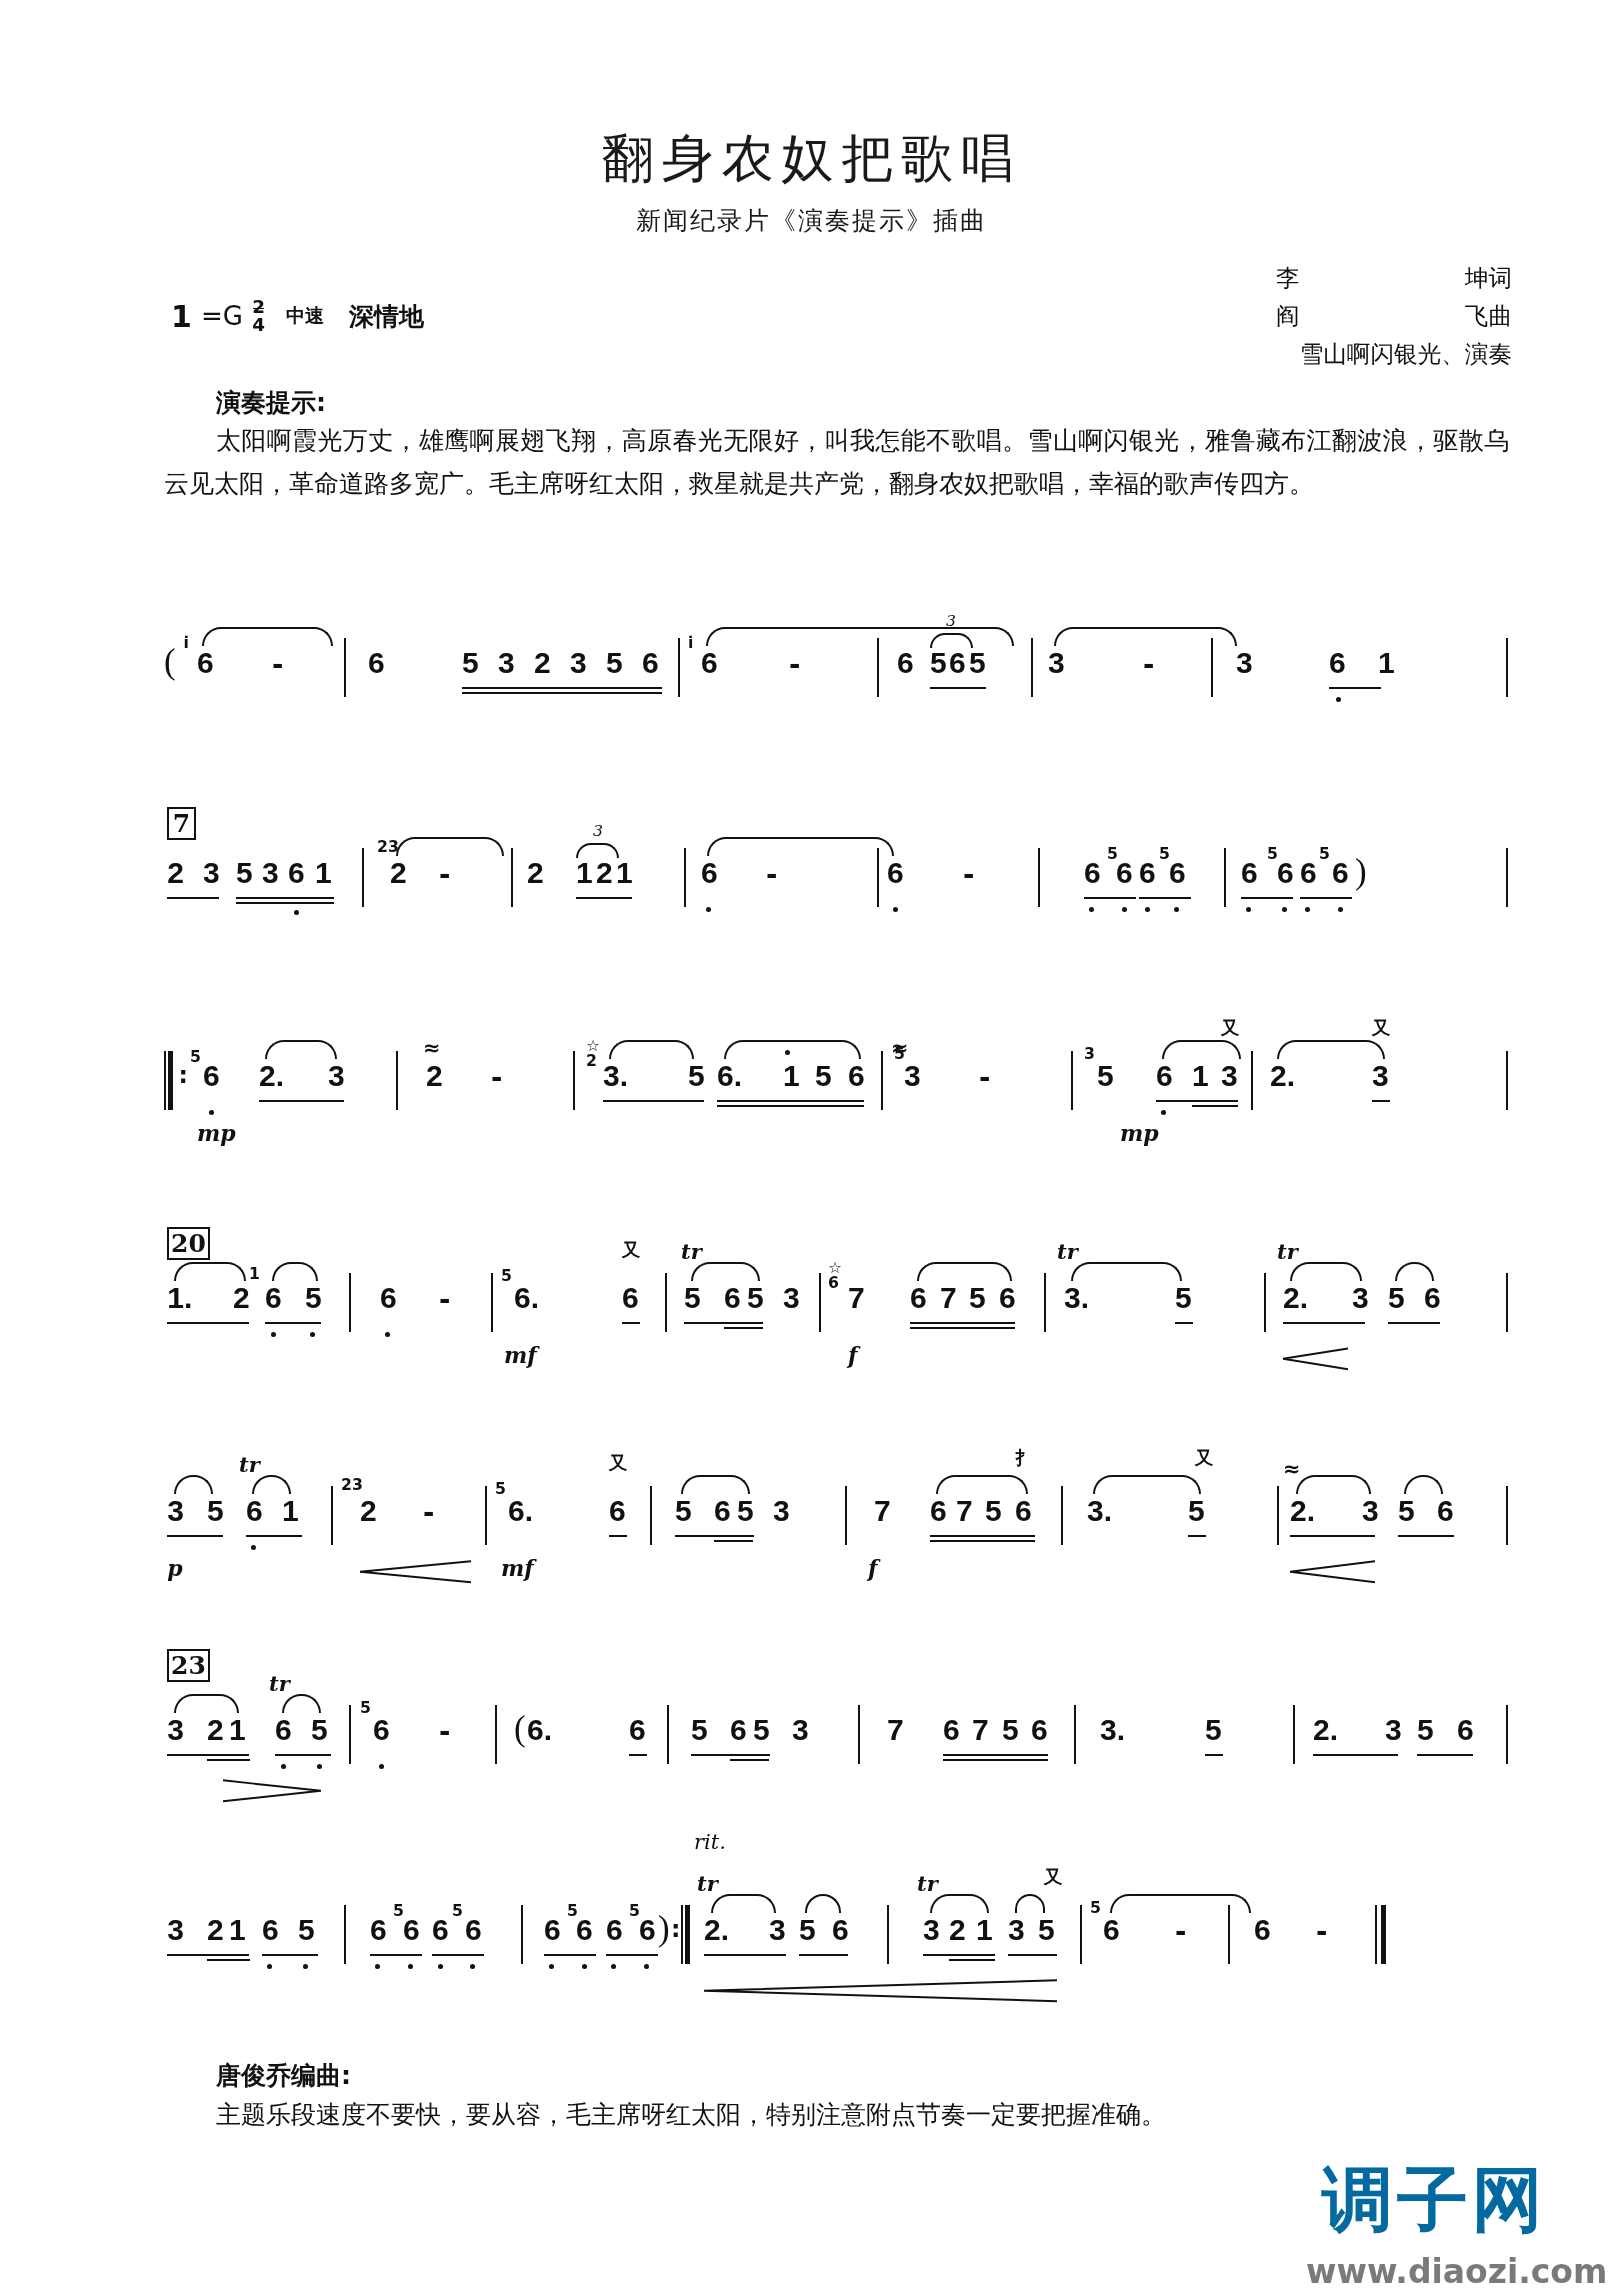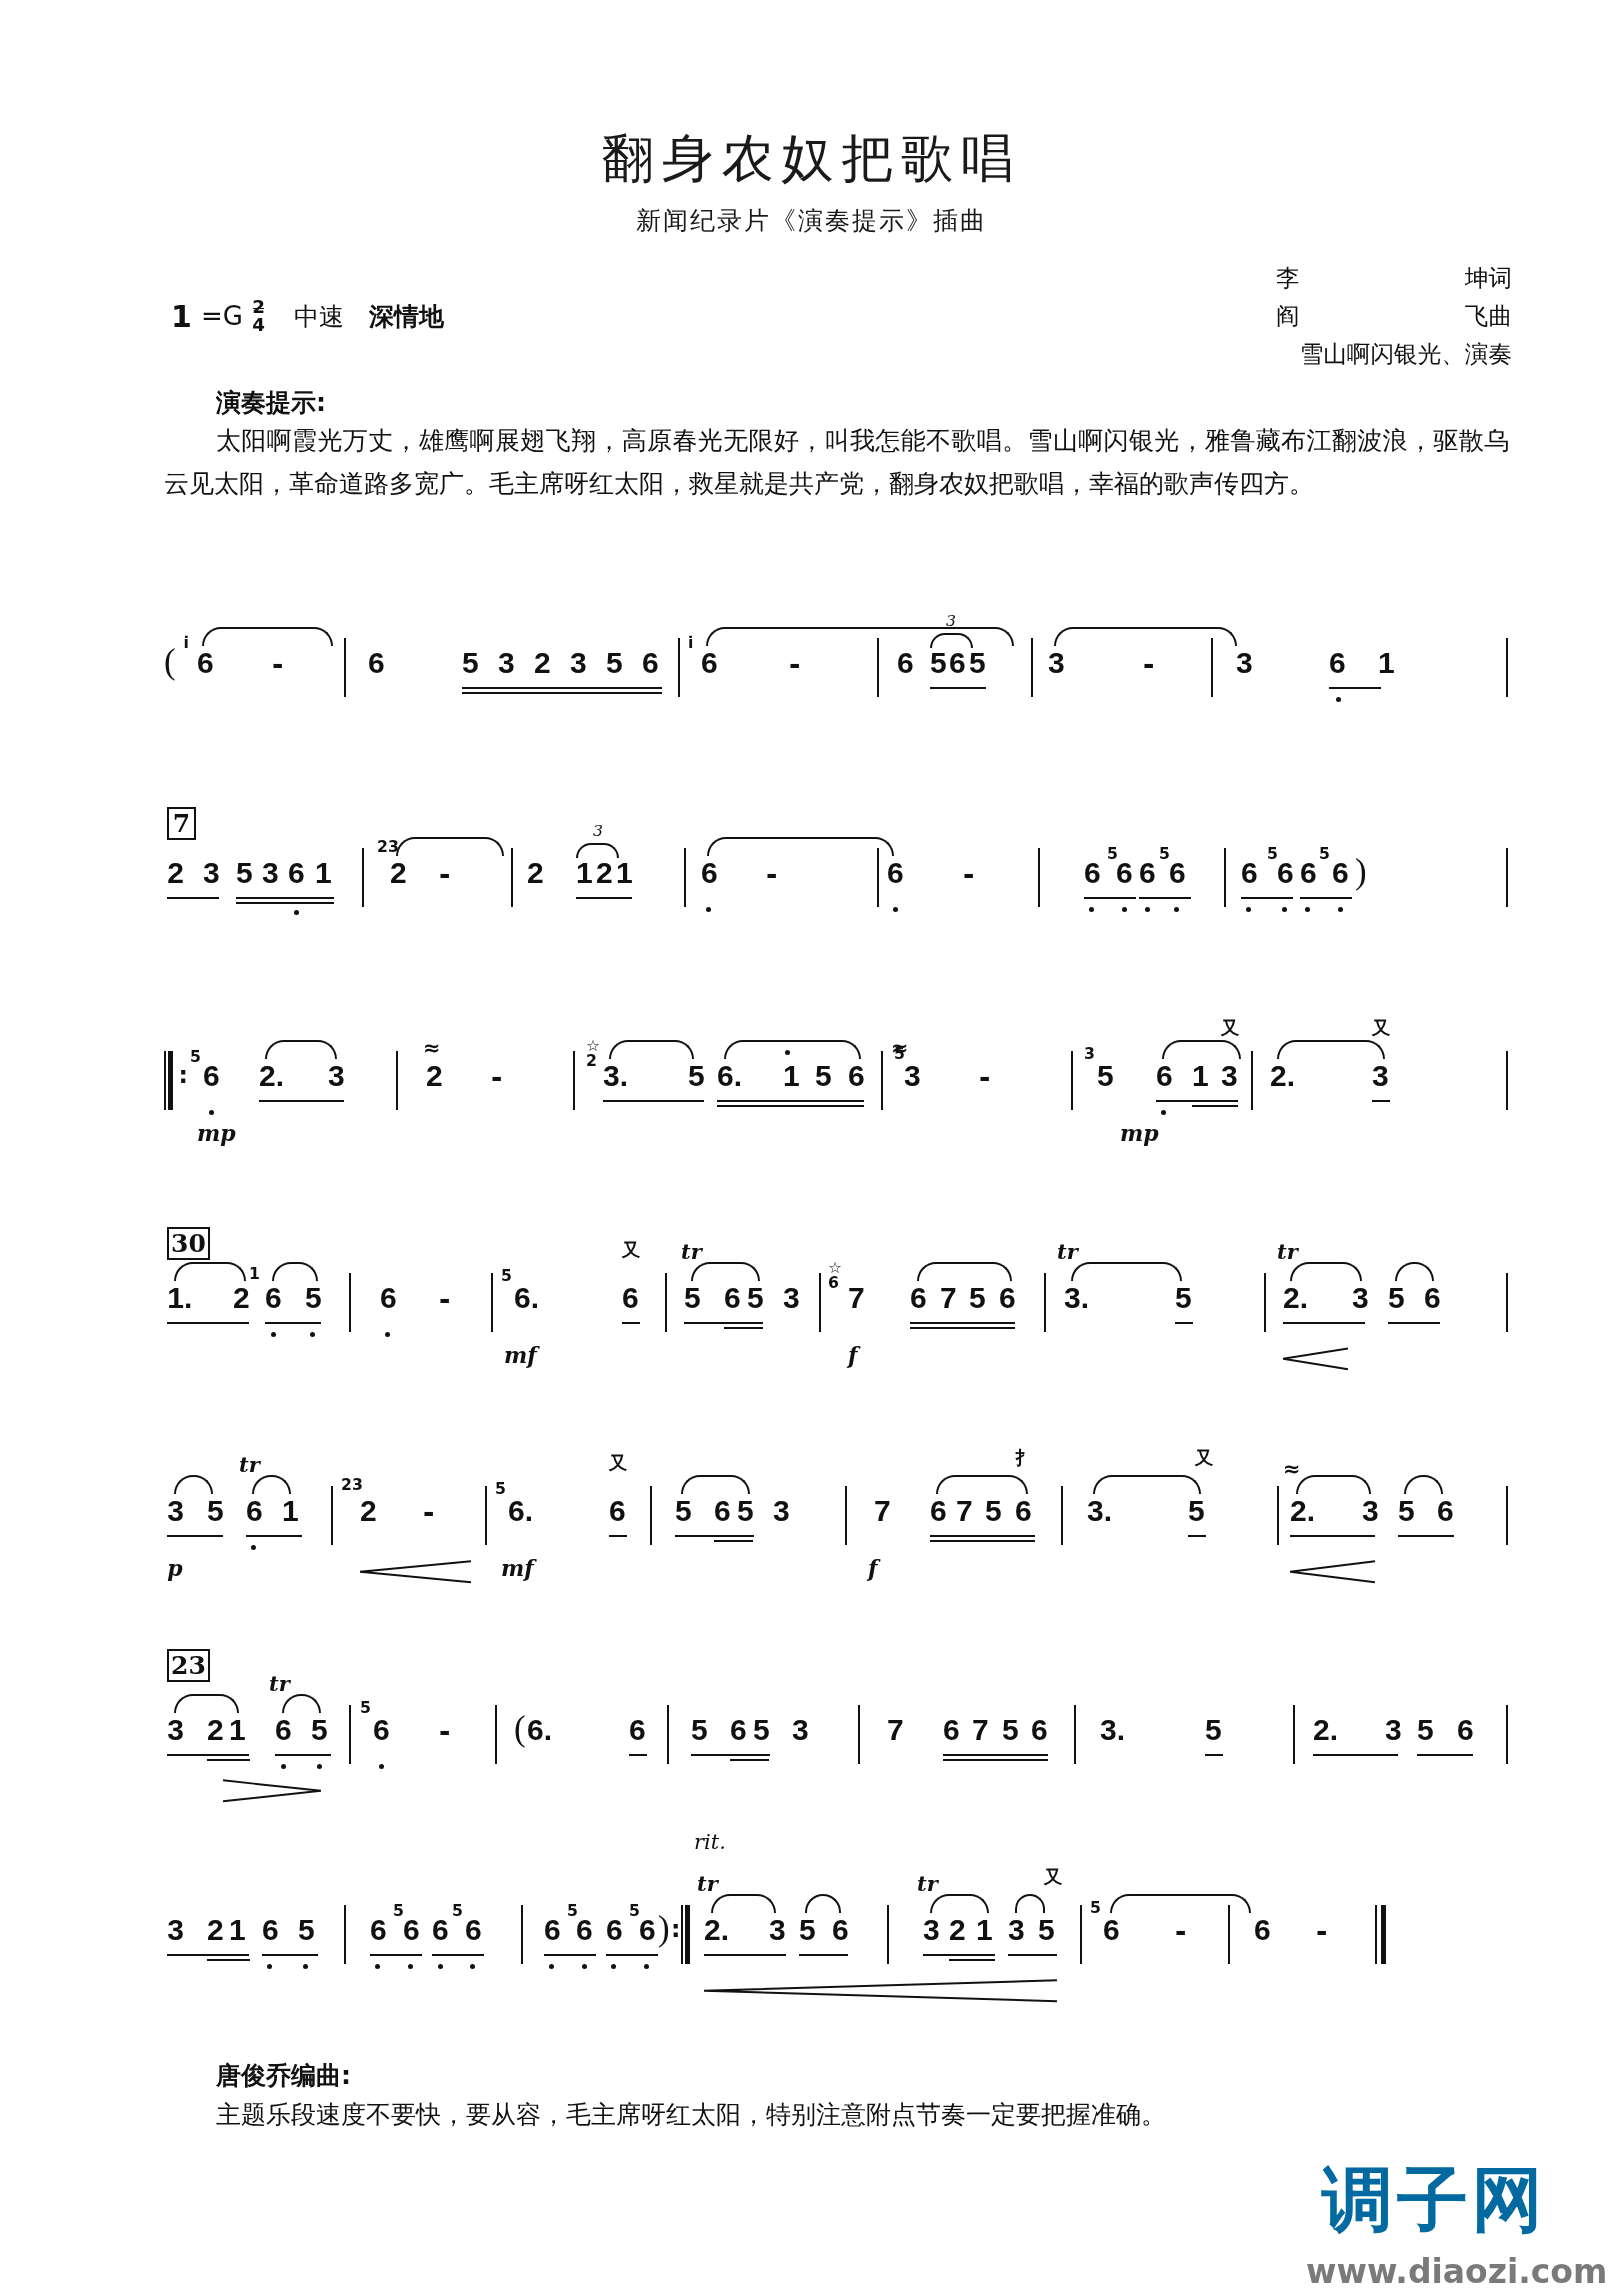--- a/index.html
+++ b/index.html
@@ -8,21 +8,21 @@
 
   .title { position: absolute; left: 0; width: 1623px; top: 124px; text-align: center;
     font-family: "DejaVu Serif", "Liberation Serif", serif; font-size: 52px; letter-spacing: 7.9px; font-weight: normal; color:#1a1a1a; }
   .subtitle { position: absolute; left: 0; width: 1623px; top: 204px; text-align: center;
     font-family: "DejaVu Serif", "Liberation Serif", serif; font-size: 25px; letter-spacing: 2px; color:#1a1a1a; }
 
   .key { position: absolute; left: 171px; top: 298px; font-size: 26px; display: flex; align-items: center; gap: 9.2px; }
   .key .one { font-weight: bold; font-size: 30px; }
   .key .frac { display: inline-flex; flex-direction: column; align-items: center; font-size: 18.3px; line-height: 18.3px; font-weight: bold; }
   .key .frac .bar { width: 11.8px; height: 1.3px; background: #111; }
-  .key .tempo { font-weight: normal; font-size: 25px; margin-left: 20px; }
+  .key .tempo { font-weight: bold; font-size: 19px; margin-left: 12px; }
   .key .mood { font-weight: bold; font-size: 25px; margin-left: 15.7px; }
 
   .credits { position: absolute; left: 1276px; top: 259px; width: 236px; font-family: "DejaVu Serif", "Liberation Serif", serif; font-size: 23.6px; line-height: 38px; }
   .credit-row { display: flex; justify-content: space-between; }
 
   .lyrics-label { position: absolute; left: 216px; top: 386px; font-size: 25px; font-weight: bold; }
   .lyrics { position: absolute; left: 164px; top: 419px; width: 1345px; font-size: 25px; line-height: 43px; text-indent: 52px; text-align: justify; }
 
   .tips-label { position: absolute; left: 216px; top: 2059px; font-size: 25px; font-weight: bold; }
   .tips { position: absolute; left: 216px; top: 2098px; font-size: 25px; }
@@ -242,21 +242,21 @@
   <div class="dot-low" style="left:997px;"></div>
   <div class="bar" style="left:1087px;"></div>
   <span class="n" style="left:1106px;">2.</span>
     <span class="n" style="left:1208px;">3</span>
   <span class="orn" style="left:1208px;top:-26px;font-style:normal;font-size:18.3px;">又</span>
   <div class="slur" style="left:1113px;width:108px;"></div>
   <div class="u1" style="left:1208px;width:18.3px;"></div>
   <div class="bar" style="left:1342px;"></div>
 </div>
 
-<div class="rehearsal" style="top:1227px;">30</div>
+<div class="rehearsal" style="top:1227px;">20</div>
 <div class="row" style="top:1263px;">
   <span class="n" style="left:3.3px;">1.</span>
     <span class="n" style="left:69px;">2</span>
   <div class="slur" style="left:9.8px;width:72px;"></div>
   <div class="u1" style="left:3.3px;width:82px;"></div>
   <span class="grace" style="left:85px;top:2.6px;">1</span>
   <span class="n" style="left:101px;">6</span>
     <span class="n" style="left:141px;">5</span>
   <div class="slur" style="left:108px;width:46px;"></div>
   <div class="u1" style="left:101px;width:56px;"></div>

